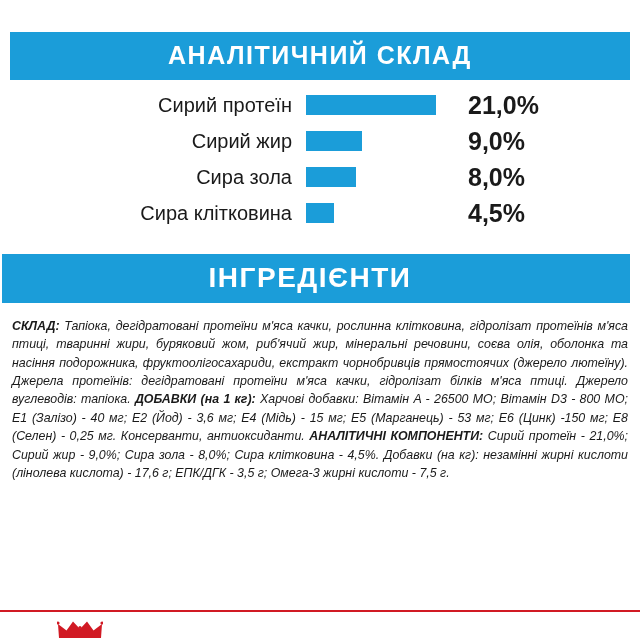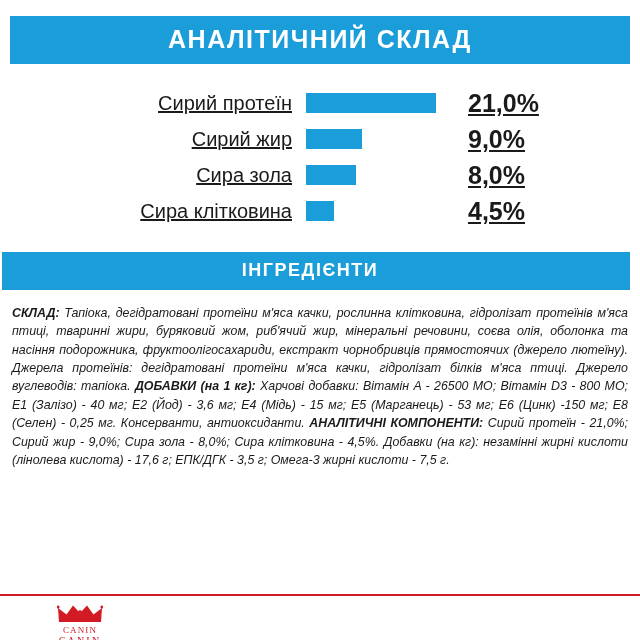--- a/index.html
+++ b/index.html
@@ -25,35 +25,34 @@
 
   
   .section-bar {
     background: #1b9dd9;
     color: #ffffff;
     text-align: center;
     font-weight: bold;
     letter-spacing: 1.5px;
   }
   .bar-analytic {
-    margin: 16px 10px 0 10px;
+    margin: 32px 10px 0 10px;
     padding: 9px 0 10px 0;
     font-size: 25px;
   }
   .bar-ingredients {
     margin: 0 10px 0 2px;
     padding: 8px 12px 9px 0;
-    font-size: 18px;
+    font-size: 28px;
   }
 
   
   .analytic-block {
-    margin-top: 22px;
+    margin-top: 8px;
     padding: 0 14px 0 14px;
-    text-decoration: underline;
   }
   .arow {
     display: flex;
     align-items: center;
     height: 34px;
     margin-bottom: 2px;
   }
   .arow-label {
     width: 292px;
     text-align: right;

